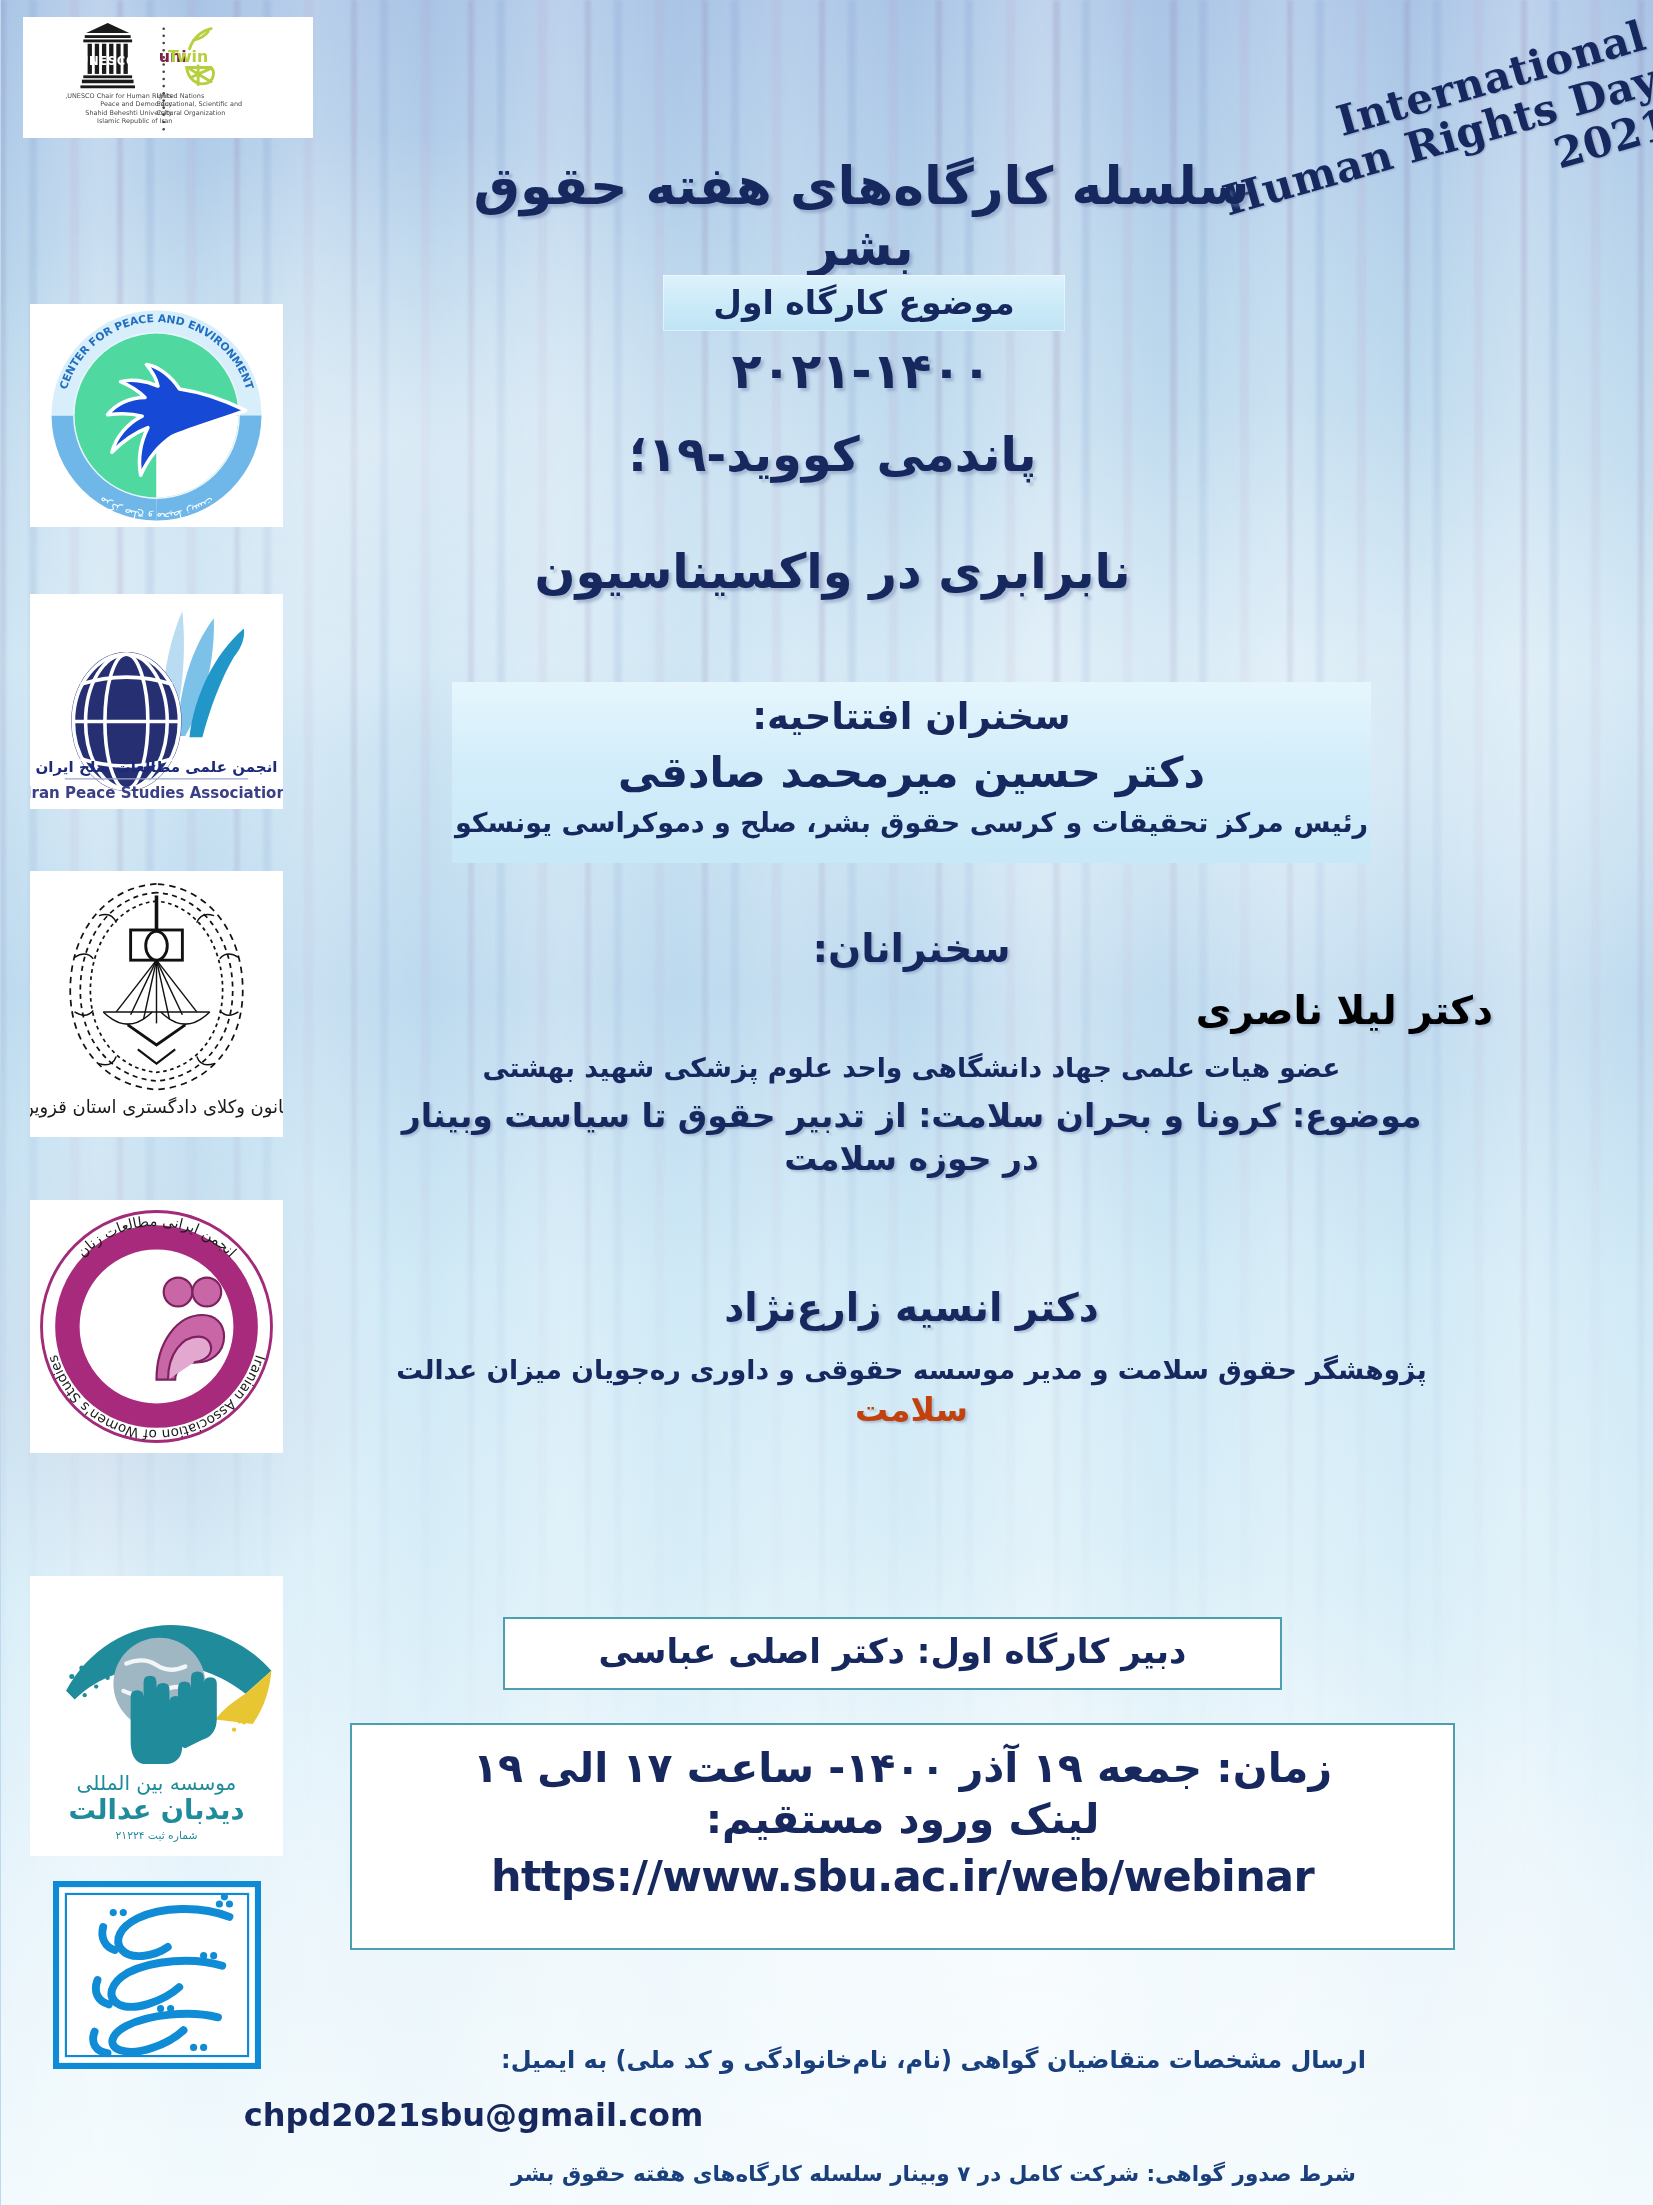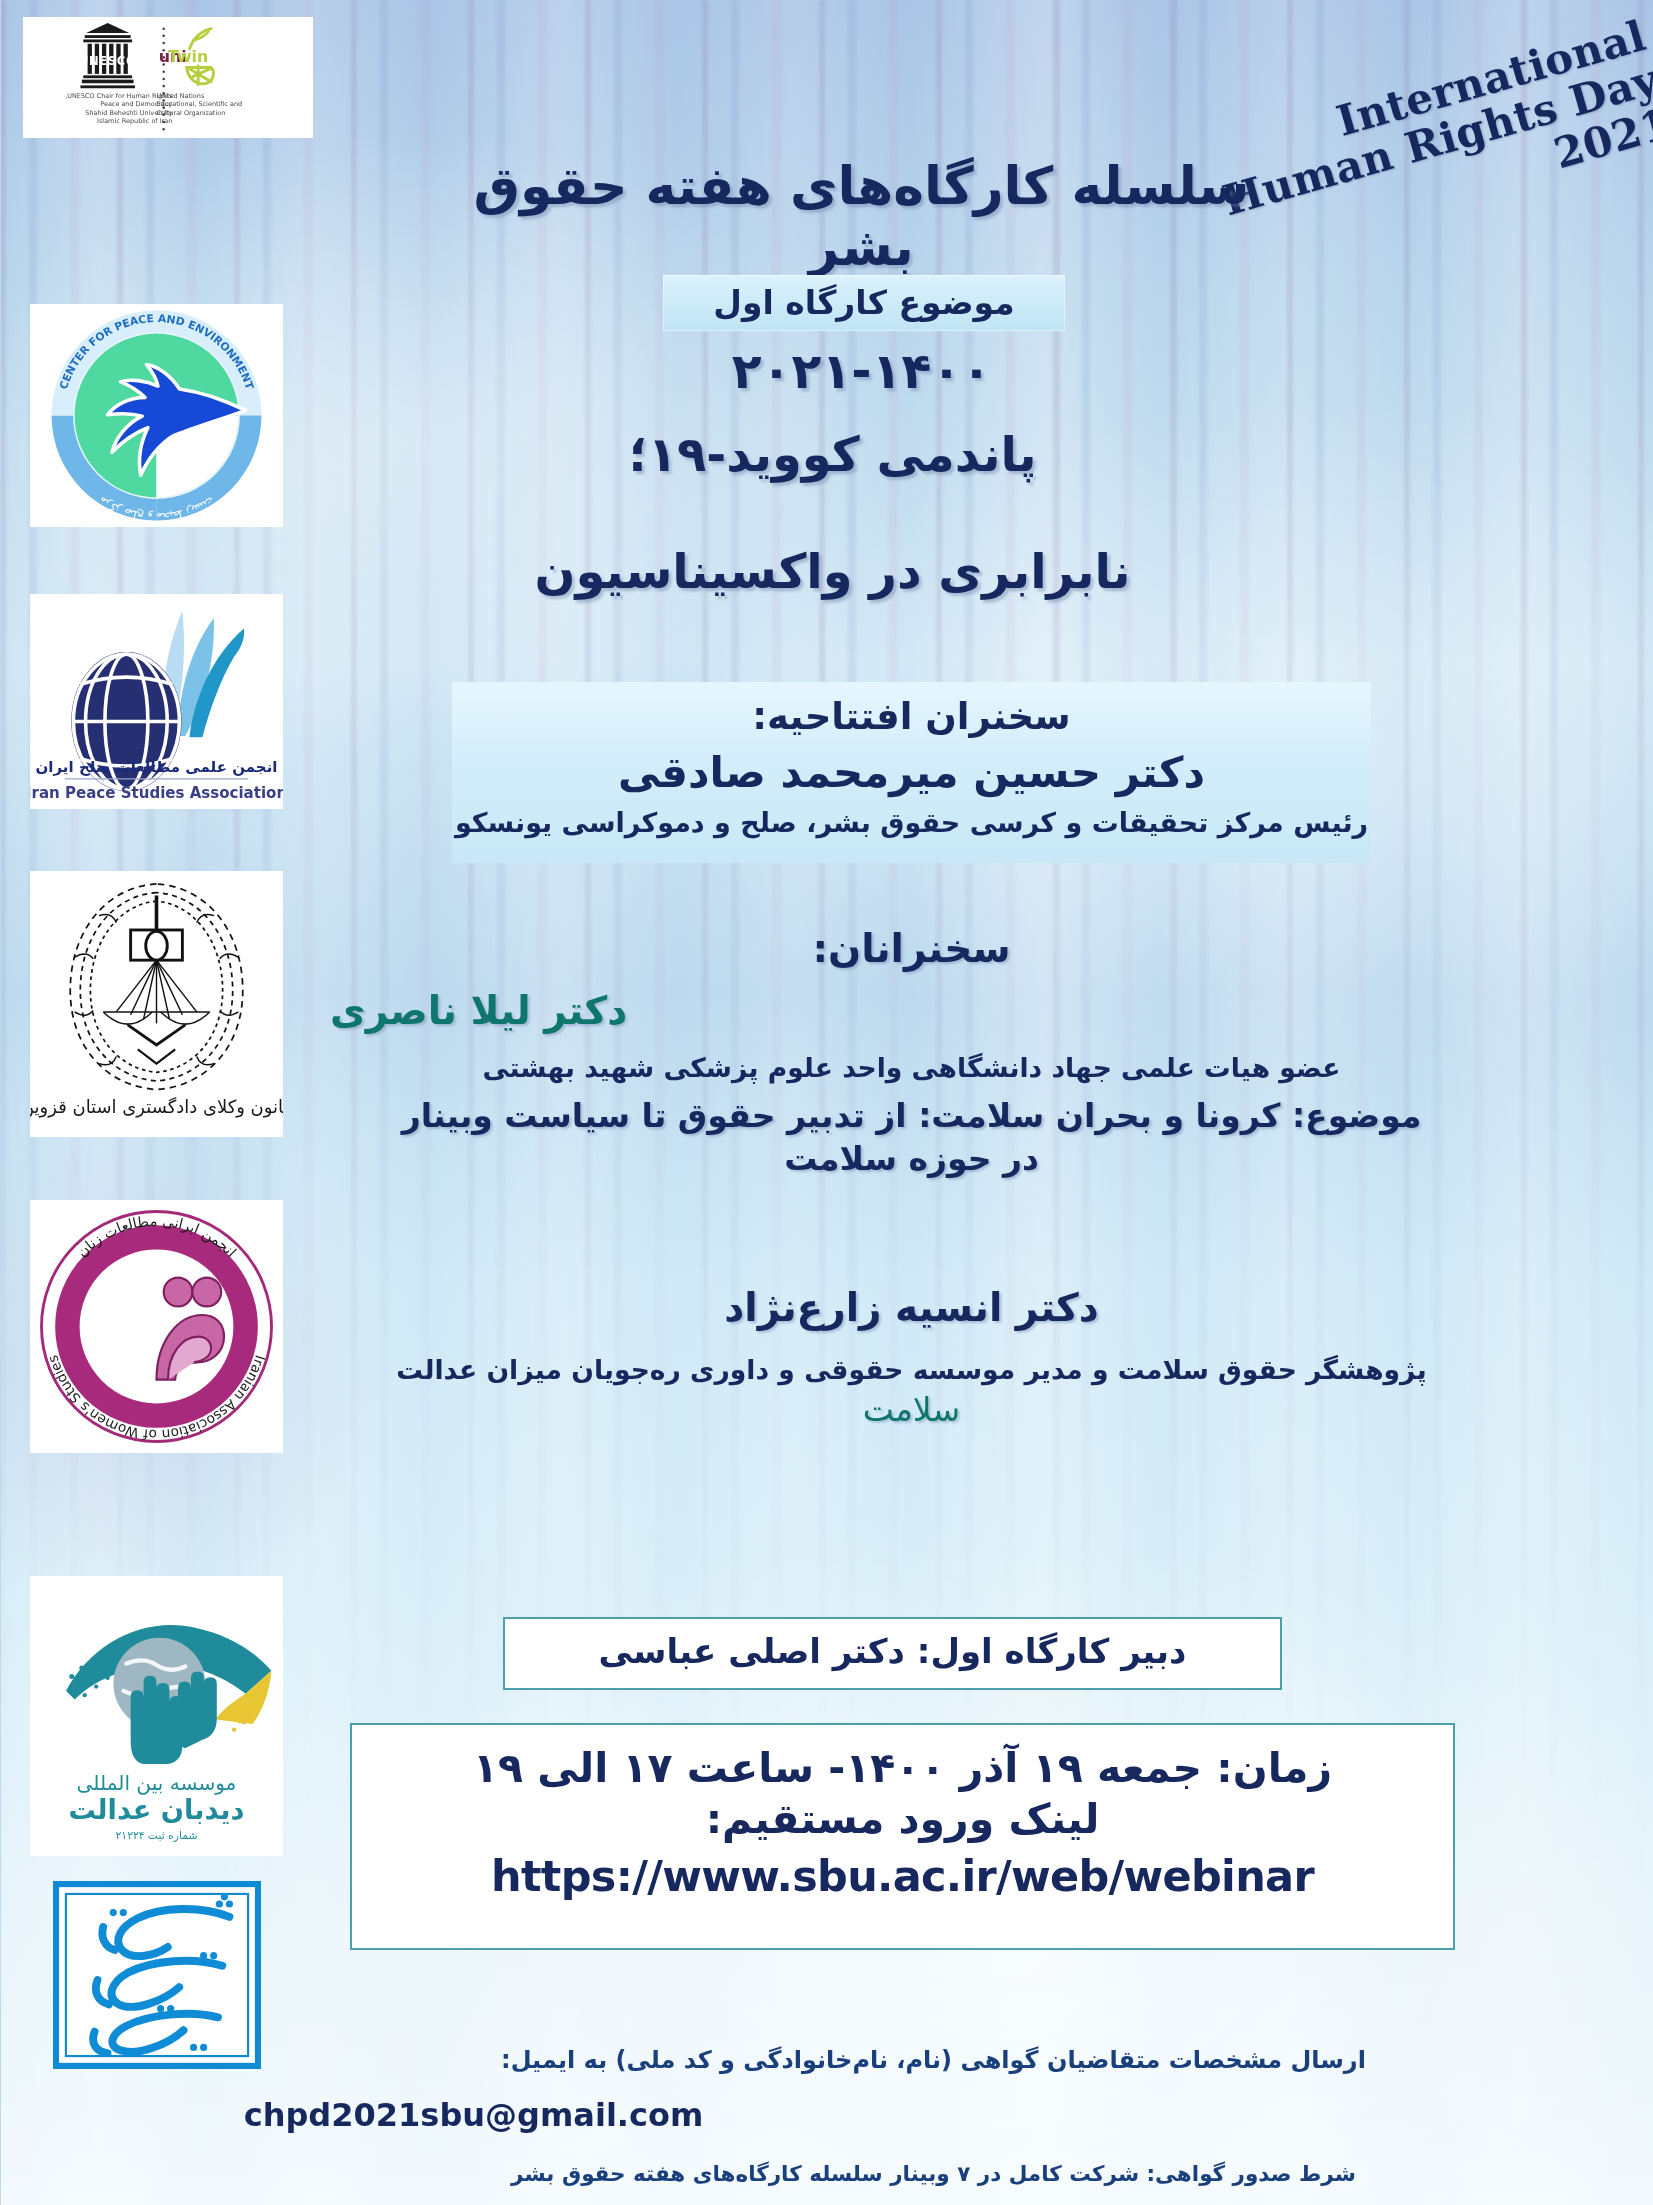--- a/index.html
+++ b/index.html
@@ -395,34 +395,34 @@
   <div class="box-soft" style="top:682px;left:452px;width:919px;height:181px;">
     <div style="direction:rtl;text-align:center;font-size:37px;font-weight:bold;color:#16285e;margin-top:13px;">سخنران افتتاحیه:</div>
     <div style="direction:rtl;text-align:center;font-size:42px;font-weight:bold;color:#16285e;margin-top:10px;">دکتر حسین میرمحمد صادقی</div>
     <div style="direction:rtl;text-align:center;font-size:27px;font-weight:bold;color:#16285e;margin-top:10px;">رئیس مرکز تحقیقات و کرسی حقوق بشر، صلح و دموکراسی یونسکو</div>
   </div>
 
   <div style="position:absolute;top:926px;left:452px;width:919px;direction:rtl;text-align:center;
               font-size:39px;font-weight:bold;color:#16285e;text-shadow:2.2px 2.2px 2.2px rgba(120,140,180,.45);">سخنرانان:</div>
 
   <div style="position:absolute;top:988px;left:330px;width:1163px;">
-    <div style="direction:rtl;text-align:left;font-size:39px;font-weight:bold;color:#0f766e;
+    <div style="direction:rtl;text-align:right;font-size:39px;font-weight:bold;color:#000000;
                 text-shadow:2.2px 2.2px 2.2px rgba(120,140,180,.45);">دکتر لیلا ناصری</div>
     <div style="direction:rtl;text-align:center;font-size:26.6px;font-weight:bold;color:#16285e;margin-top:18.7px;">عضو هیات علمی جهاد دانشگاهی واحد علوم پزشکی شهید بهشتی</div>
     <div style="direction:rtl;text-align:center;font-size:33px;font-weight:bold;color:#16285e;margin-top:13px;
                 text-shadow:2.2px 2.2px 2.2px rgba(120,140,180,.45);">موضوع: کرونا و بحران سلامت: از تدبیر حقوق تا سیاست وبینار</div>
     <div style="direction:rtl;text-align:center;font-size:33px;font-weight:bold;color:#16285e;margin-top:4.3px;
                 text-shadow:2.2px 2.2px 2.2px rgba(120,140,180,.45);">در حوزه سلامت</div>
   </div>
 
   <div style="position:absolute;top:1285px;left:330px;width:1163px;">
     <div style="direction:rtl;text-align:center;font-size:39px;font-weight:bold;color:#16285e;
                 text-shadow:2.2px 2.2px 2.2px rgba(120,140,180,.45);">دکتر انسیه زارع‌نژاد</div>
     <div style="direction:rtl;text-align:center;font-size:26.6px;font-weight:bold;color:#16285e;margin-top:24.4px;">پژوهشگر حقوق سلامت و مدیر موسسه حقوقی و داوری ره‌جویان میزان عدالت</div>
-    <div style="direction:rtl;text-align:center;font-size:33px;font-weight:normal;color:#0f766e;margin-top:4.3px;
+    <div style="direction:rtl;text-align:center;font-size:33px;font-weight:bold;color:#c2410c;margin-top:4.3px;
                 text-shadow:2.2px 2.2px 2.2px rgba(120,140,180,.45);">سلامت</div>
   </div>
 
   <div class="box-outline" style="top:1617px;left:503px;width:775px;height:69px;">
     <div style="direction:rtl;text-align:center;font-size:34px;font-weight:bold;color:#16285e;line-height:65px;">دبیر کارگاه اول: دکتر اصلی عباسی</div>
   </div>
 
   <div class="box-outline" style="top:1723px;left:350px;width:1101px;height:223px;">
     <div style="direction:rtl;text-align:center;font-size:41px;font-weight:bold;color:#16285e;margin-top:18.7px;">زمان: جمعه ۱۹ آذر ۱۴۰۰- ساعت ۱۷ الی ۱۹</div>
     <div style="direction:rtl;text-align:center;font-size:41px;font-weight:bold;color:#16285e;margin-top:2.9px;">لینک ورود مستقیم:</div>

